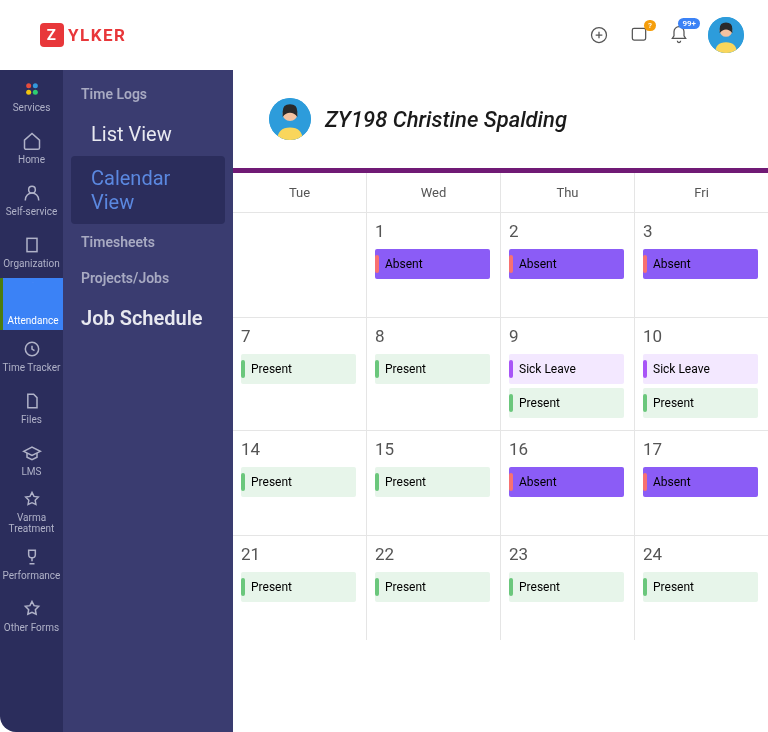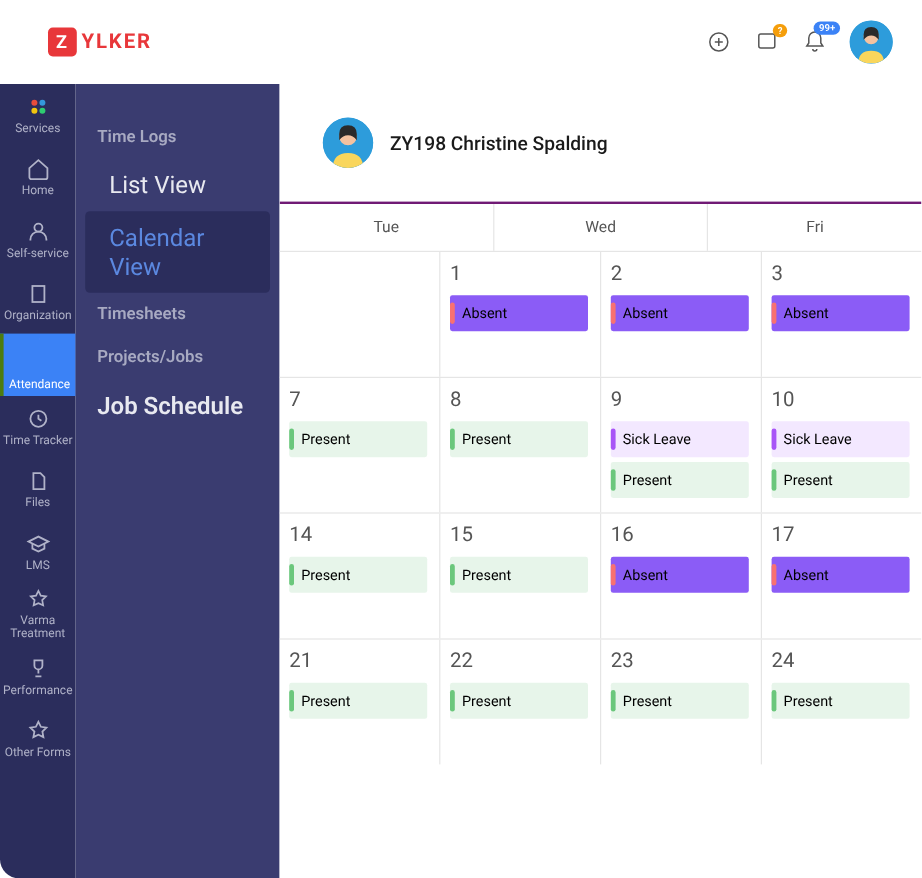--- a/index.html
+++ b/index.html
@@ -16,33 +16,33 @@
     .avatar-top { width: 36px; height: 36px; border-radius: 50%; background: #2d9cdb; cursor: pointer; position: relative; overflow: hidden; }
     
     .app-body { display: flex; height: calc(100% - 70px); }
     
     .rail { width: 63px; background: #2b2d5c; display: flex; flex-direction: column; }
     .rail-item { height: 52px; display: flex; flex-direction: column; align-items: center; justify-content: center; gap: 3px; color: #b0b2c8; cursor: pointer; font-size: 10px; text-align: center; padding: 4px 2px; }
     .rail-item svg { width: 20px; height: 20px; }
     .rail-item.active { background: #3b82f6; border-left: 3px solid #4d7c0f; color: #fff; gap: 32px; }
     .rail-item.services svg { stroke: none; }
     
-    .subnav { width: 170px; background: #3a3c70; padding: 26px 0; }
+    .subnav { width: 170px; background: #3a3c70; padding: 6px 0; }
     .subnav-group { color: #a8aac2; font-size: 14px; font-weight: 600; padding: 10px 18px; }
     .subnav-item { color: #e8e9f0; font-size: 20px; padding: 10px 18px 10px 28px; cursor: pointer; }
     .subnav-item.active { background: #2b2d5c; color: #5b88e0; border-radius: 4px; margin: 0 8px; padding-left: 20px; }
     
     .main { flex: 1; background: #fff; overflow: hidden; }
     .main-header { padding: 28px 0 28px 36px; display: flex; align-items: center; gap: 14px; }
     .user-avatar { width: 42px; height: 42px; border-radius: 50%; background: #2d9cdb; position: relative; overflow: hidden; }
-    .user-name { font-size: 16px; font-weight: 500; color: #1a1a1a; }
+    .user-name { font-size: 22px; font-weight: 500; color: #1a1a1a; font-style: italic; }
     
     .calendar { width: 100%; }
     .cal-head-row, .cal-row { display: flex; border-top: 1px solid #e5e5e5; }
-    .cal-head-row { border-top: 2px solid #701a75; }
+    .cal-head-row { border-top: 5px solid #701a75; }
     .cal-cell { flex: 1; border-right: 1px solid #e5e5e5; min-height: 104px; position: relative; padding: 8px 10px 8px 8px; }
     .cal-head-cell { flex: 1; text-align: center; padding: 12px 0; font-size: 13px; color: #555; border-right: 1px solid #e5e5e5; }
     .cal-head-cell:last-child, .cal-cell:last-child { border-right: none; }
     .day-num { font-size: 17px; color: #555; margin-bottom: 8px; }
     .status { display: flex; align-items: center; gap: 6px; font-size: 12px; padding: 6px 8px 6px 0; margin-bottom: 4px; border-radius: 2px; }
     .status-bar { width: 4px; height: 18px; border-radius: 2px; flex-shrink: 0; }
     .status.absent { background: #8b5cf6; }
     .status.absent .status-bar { background: #f87171; }
     .status.present { background: #e7f5ea; }
     .status.present .status-bar { background: #6bc77c; }
@@ -193,20 +193,21 @@
             <path d="M13 13 Q13 6 20 6 Q27 6 27 13 L27 18 Q24 14 20 14 Q16 14 13 18 Z" fill="#2a2a2a"></path>
           </svg>
       </div>
       <div class="user-name">ZY198 Christine Spalding</div>
     </div>
 
     <div class="calendar">
       <div class="cal-head-row">
         <div class="cal-head-cell">Tue</div>
         <div class="cal-head-cell">Wed</div>
+        <div class="cal-head-cell">Thu</div>
         <div class="cal-head-cell">Fri</div>
       </div>
 
       <div class="cal-row">
         <div class="cal-cell">
           <div class="day-num"></div>
         </div>
         <div class="cal-cell">
           <div class="day-num">1</div>
           <div class="status absent">

